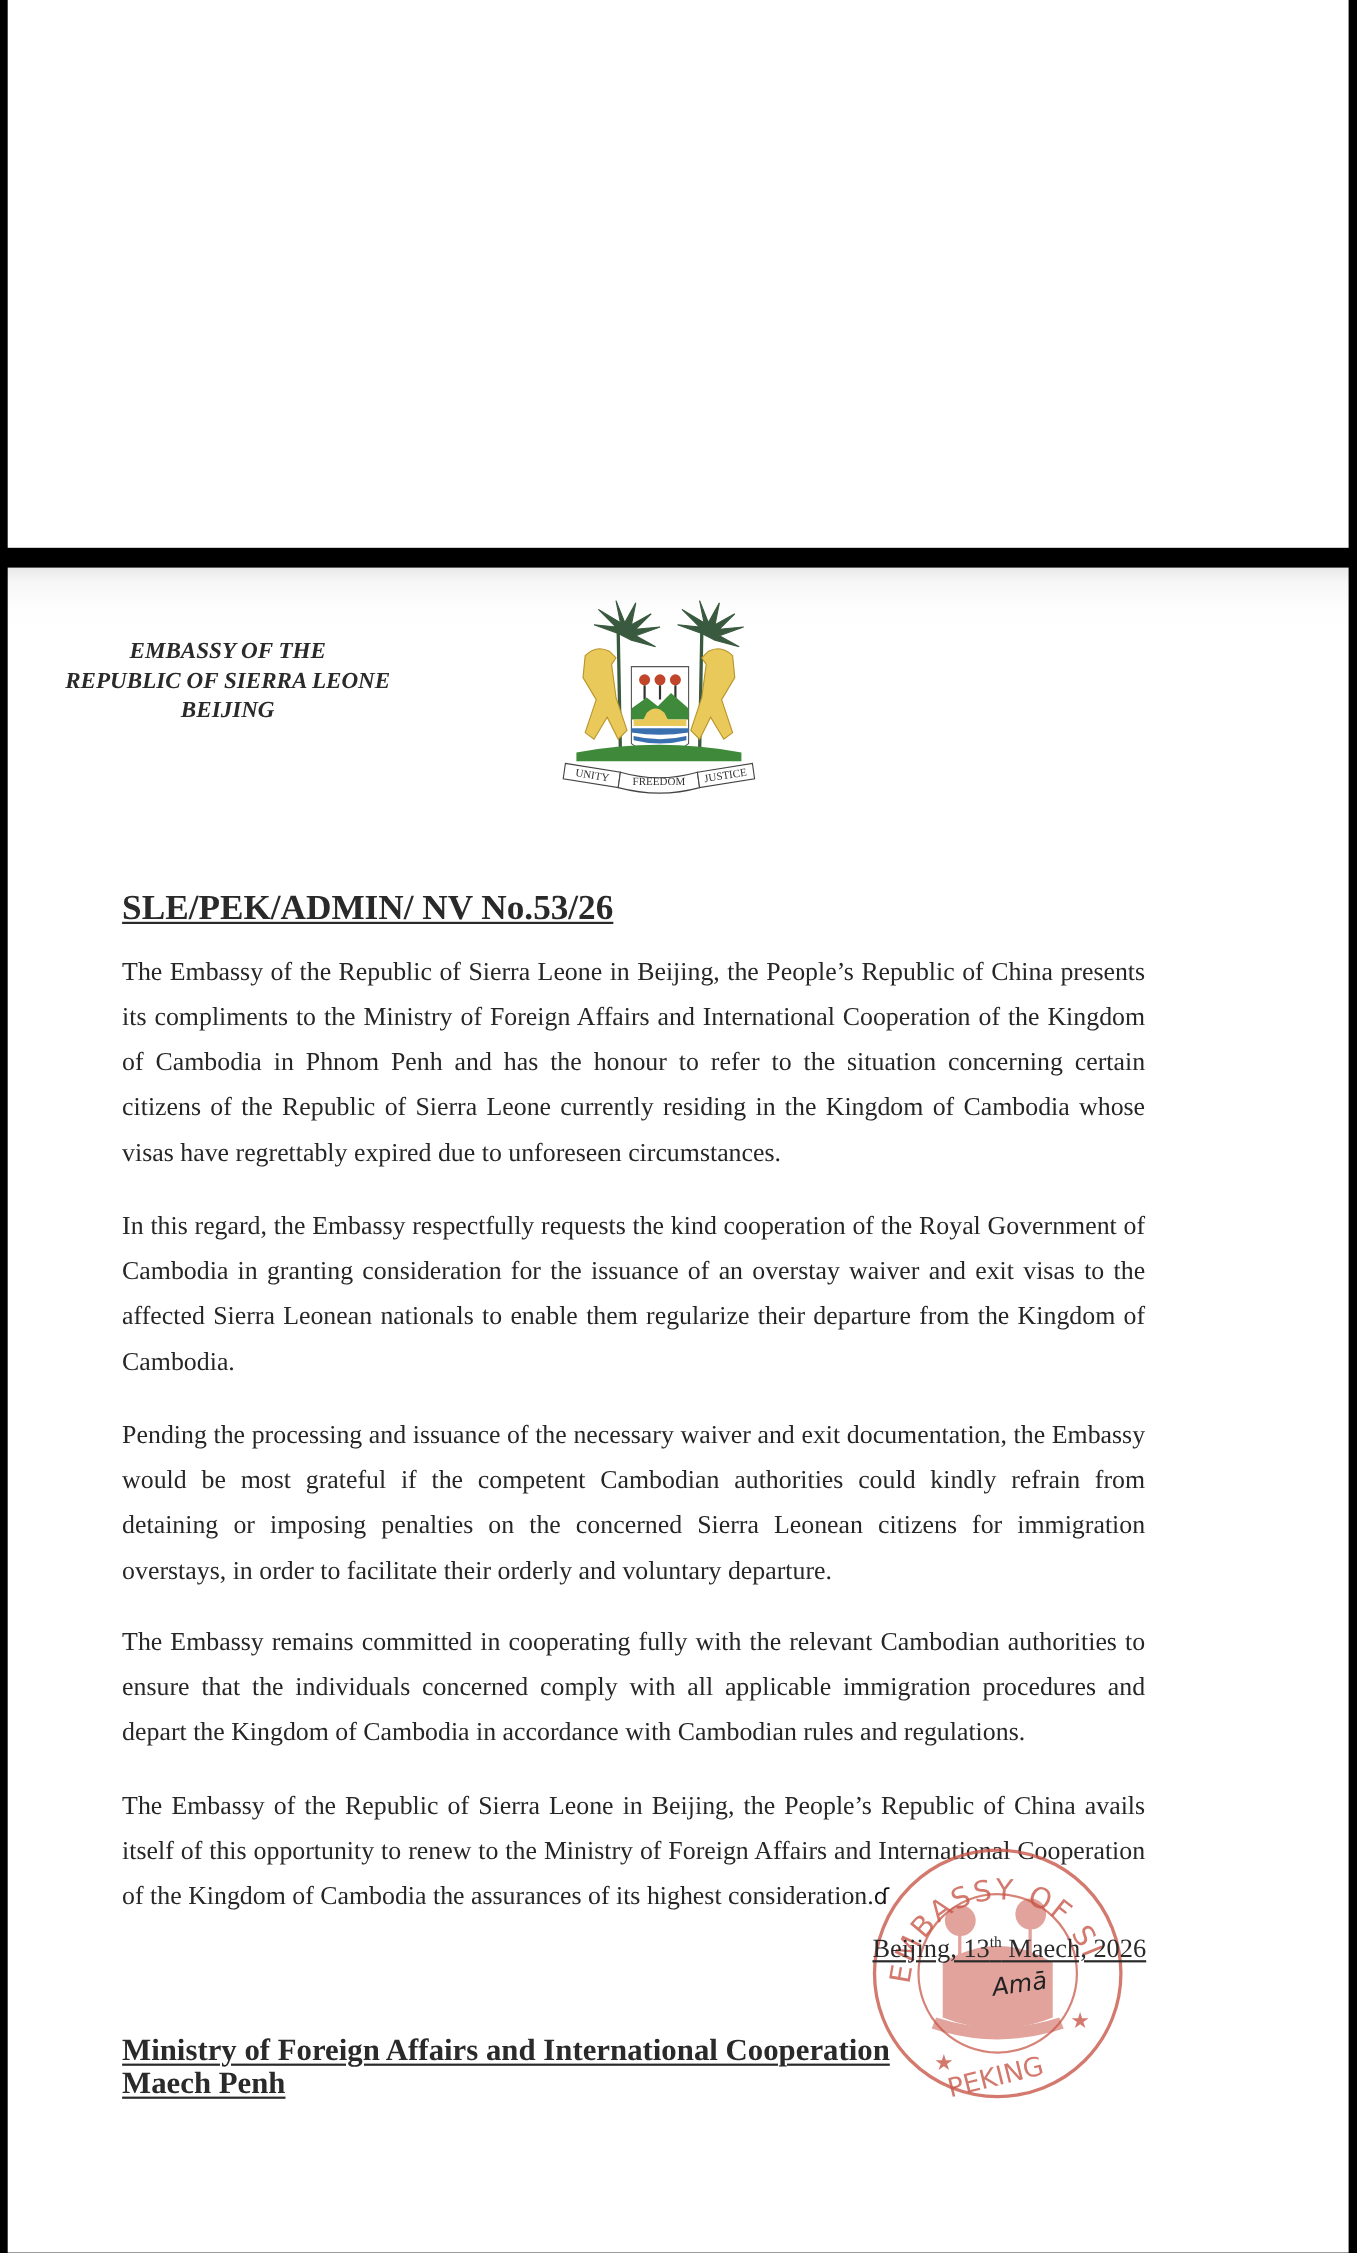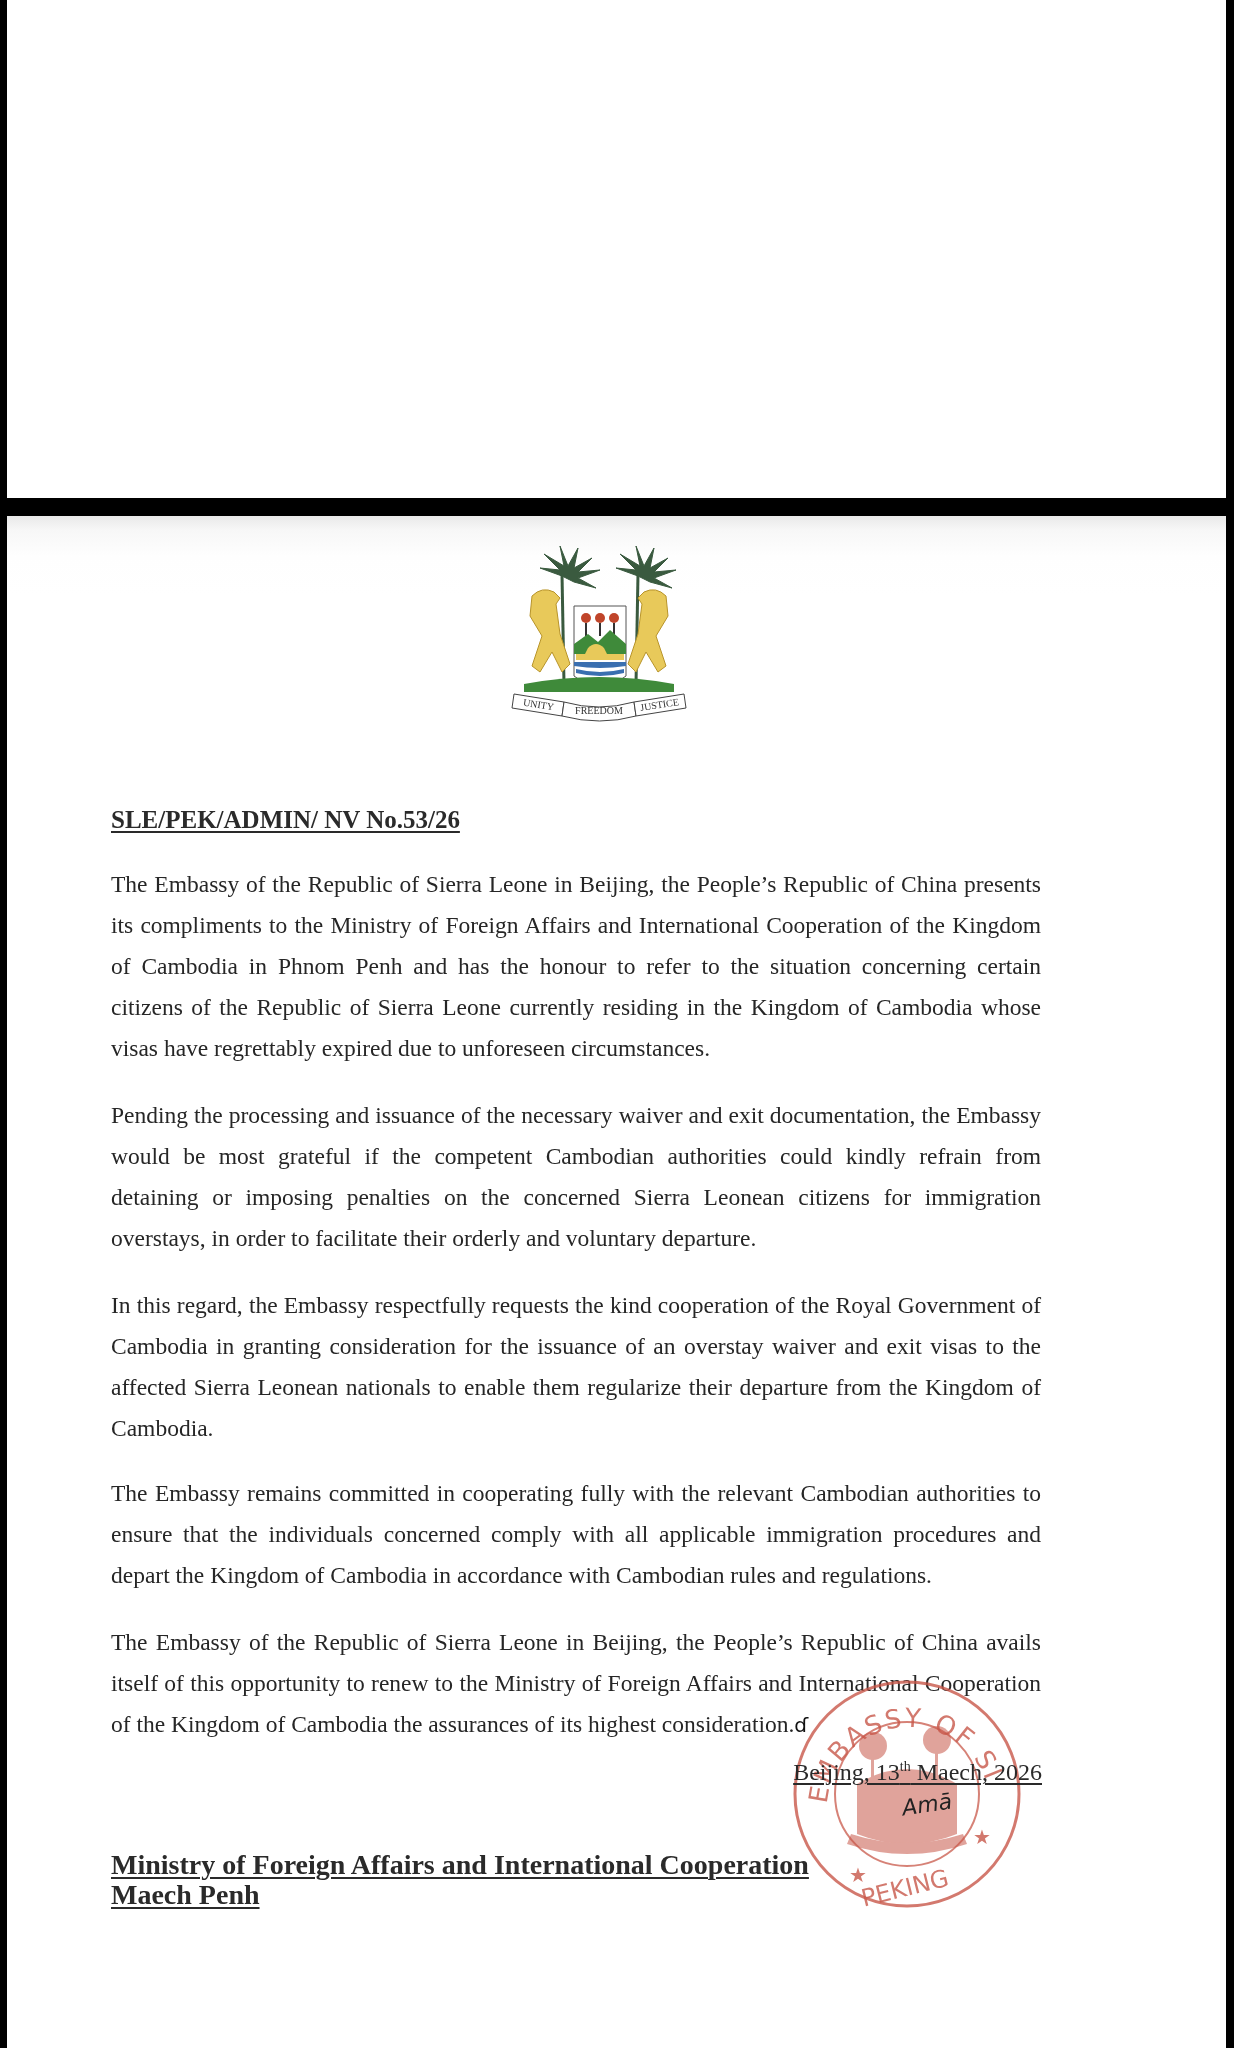--- a/index.html
+++ b/index.html
@@ -20,21 +20,21 @@
   .letterhead {
     position: absolute; left: 50px; top: 62px; width: 300px;
     text-align: center; font-weight: bold; font-style: italic;
     font-size: 21px; line-height: 27px; color: #2a2a2a;
   }
   .crest {
     position: absolute; left: 497px; top: 28px; width: 190px; height: 190px;
   }
   .ref {
     position: absolute; left: 104px; top: 290px;
-    font-weight: bold; font-size: 25px; text-decoration: underline;
+    font-weight: bold; font-size: 32px; text-decoration: underline;
     text-decoration-thickness: 2px; text-underline-offset: 3px; color: #2a2a2a;
   }
   .body-text {
     position: absolute; left: 104px; top: 348px; width: 930px;
     font-size: 23.5px; line-height: 41px; text-align: justify; color: #262626;
   }
   .body-text p { margin: 0 0 26px 0; }
   .body-text p:nth-child(3) { margin-bottom: 24px; }
   .hand-mark { font-family: "DejaVu Sans", sans-serif; font-size: 20px; color: #111; }
   .date-line {
@@ -58,20 +58,25 @@
     transform: rotate(-8deg);
   }
 </style>
 </head>
 <body>
 
 <div class="page-top"></div>
 
 <div class="page-main">
 
+  <div class="letterhead">
+    <div>EMBASSY OF THE</div>
+    <div>REPUBLIC OF SIERRA LEONE</div>
+    <div>BEIJING</div>
+  </div>
 
   <svg class="crest" viewBox="0 0 190 190">
 
     <g stroke="#3a5a3f" fill="#3a5a3f">
       <line x1="58" y1="30" x2="60" y2="140" stroke-width="3"></line>
       <line x1="134" y1="30" x2="132" y2="140" stroke-width="3"></line>
       <path d="M58 32 l-22 -8 l20 2 l-16 -16 l20 12 l-4 -20 l8 20 l10 -18 l-4 20 l18 -10 l-14 14 l22 -2 l-22 8 l18 10 l-22 -6z"></path>
       <path d="M134 32 l-22 -8 l20 2 l-16 -16 l20 12 l-4 -20 l8 20 l10 -18 l-4 20 l18 -10 l-14 14 l22 -2 l-22 8 l18 10 l-22 -6z"></path>
     </g>
 
@@ -102,22 +107,22 @@
     <path d="M130 158 l50 -8 l2 14 l-50 8z" fill="#fff" stroke="#444"></path>
     <text x="34" y="164" font-size="10" font-family="Liberation Serif, serif" text-anchor="middle" fill="#333" transform="rotate(9 34 164)">UNITY</text>
     <text x="95" y="170" font-size="10" font-family="Liberation Serif, serif" text-anchor="middle" fill="#333">FREEDOM</text>
     <text x="156" y="164" font-size="10" font-family="Liberation Serif, serif" text-anchor="middle" fill="#333" transform="rotate(-9 156 164)">JUSTICE</text>
   </svg>
 
   <div class="ref">SLE/PEK/ADMIN/ NV No.53/26</div>
 
   <div class="body-text">
     <p>The Embassy of the Republic of Sierra Leone in Beijing, the People’s Republic of China presents its compliments to the Ministry of Foreign Affairs and International Cooperation of the Kingdom of Cambodia in Phnom Penh and has the honour to refer to the situation concerning certain citizens of the Republic of Sierra Leone currently residing in the Kingdom of Cambodia whose visas have regrettably expired due to unforeseen circumstances.</p>
+    <p>In this regard, the Embassy respectfully requests the kind cooperation of the Royal Government of Cambodia in granting consideration for the issuance of an overstay waiver and exit visas to the affected Sierra Leonean nationals to enable them regularize their departure from the Kingdom of Cambodia.</p>
     <p>Pending the processing and issuance of the necessary waiver and exit documentation, the Embassy would be most grateful if the competent Cambodian authorities could kindly refrain from detaining or imposing penalties on the concerned Sierra Leonean citizens for immigration overstays, in order to facilitate their orderly and voluntary departure.</p>
-    <p>In this regard, the Embassy respectfully requests the kind cooperation of the Royal Government of Cambodia in granting consideration for the issuance of an overstay waiver and exit visas to the affected Sierra Leonean nationals to enable them regularize their departure from the Kingdom of Cambodia.</p>
     <p>The Embassy remains committed in cooperating fully with the relevant Cambodian authorities to ensure that the individuals concerned comply with all applicable immigration procedures and depart the Kingdom of Cambodia in accordance with Cambodian rules and regulations.</p>
     <p><span>The Embassy of the Republic of Sierra Leone in Beijing, the People’s Republic of China avails itself of this opportunity to renew to the Ministry of Foreign Affairs and International Cooperation of the Kingdom of Cambodia the assurances of its highest consideration.</span><span class="hand-mark">ɗ</span></p>
   </div>
 
   <svg class="stamp" viewBox="0 0 240 240">
     <defs>
       <path id="arcTop" d="M40 130 A82 82 0 0 1 200 110"></path>
       <path id="arcBot" d="M60 170 A70 70 0 0 0 190 160"></path>
     </defs>
     <circle cx="120" cy="120" r="112" fill="none" stroke="#c8584a" stroke-width="3" opacity="0.8"></circle>

